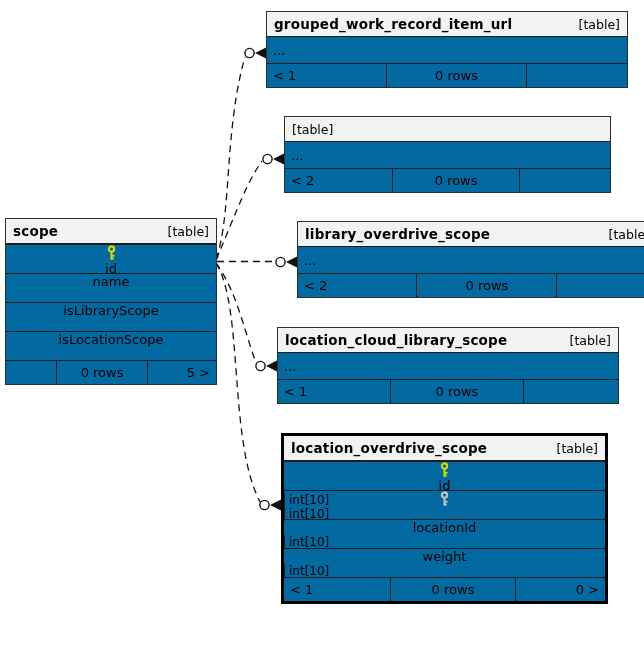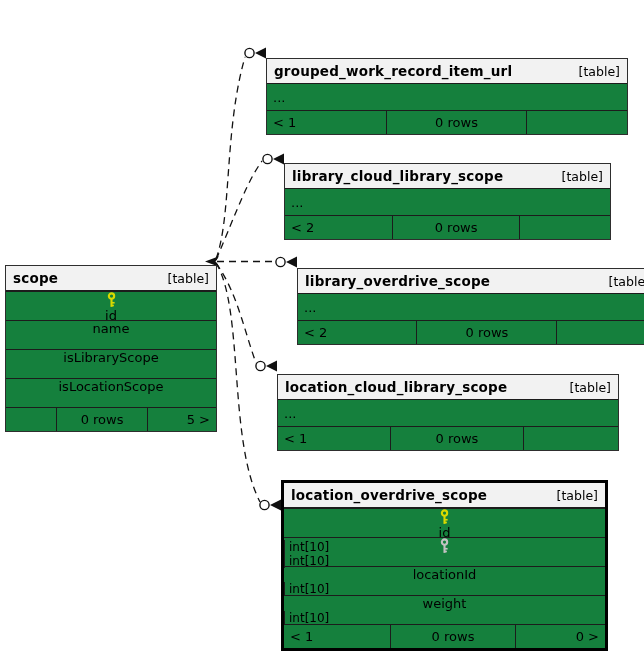--- a/index.html
+++ b/index.html
@@ -6,24 +6,23 @@
   html,body { background:#ffffff; }
   body {
     width:644px; height:663px;
     font-family:"DejaVu Sans","Liberation Sans",sans-serif;
     color:#000; position:relative; overflow:hidden;
   }
   .diagram { position:absolute; inset:0; }
   svg.overlay { position:absolute; left:0; top:0; z-index:1; }
 
   .etable {
-    position:absolute; z-index:2; background:#15803d;
+    position:absolute; z-index:2; background:#0369a1;
     border:1.5px solid #2e2e2e;
     font-size:13px;
-    margin-top:47px;
   }
   .etable.emph { border:3px solid #000; }
 
   .thead {
     display:flex; justify-content:space-between; align-items:center;
     background:var(--header-bg,#f2f2f2);
     height:25px; padding:0 7px;
     border-bottom:1px solid #1c1c1c;
   }
   .tname { font-weight:bold; font-size:13.5px; letter-spacing:.2px; }
@@ -109,21 +108,20 @@
     <div class="dotsrow">...</div>
     <div class="tfoot">
       <span class="fc fl">&lt; 1</span>
       <span class="fc fm">0 rows</span>
       <span class="fc fr"></span>
     </div>
   </div>
 
   <div class="etable t1">
     <div class="thead">
-      <span class="tname">library_cloud_library_scope</span>
       <span class="tbadge">[table]</span>
     </div>
     <div class="dotsrow">...</div>
     <div class="tfoot">
       <span class="fc fl">&lt; 2</span>
       <span class="fc fm">0 rows</span>
       <span class="fc fr"></span>
     </div>
   </div>
 

